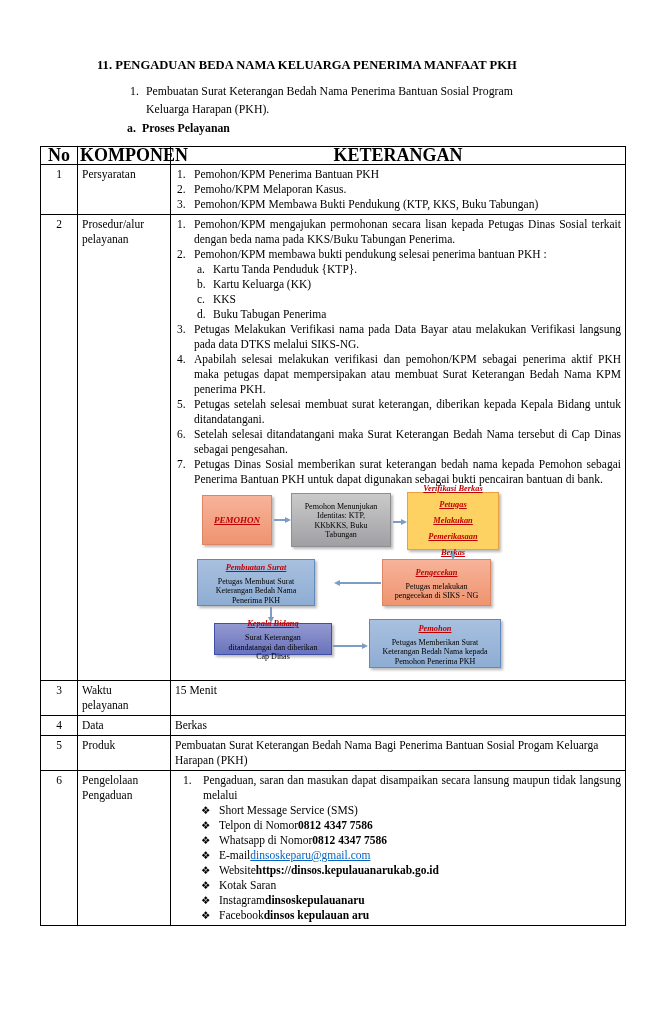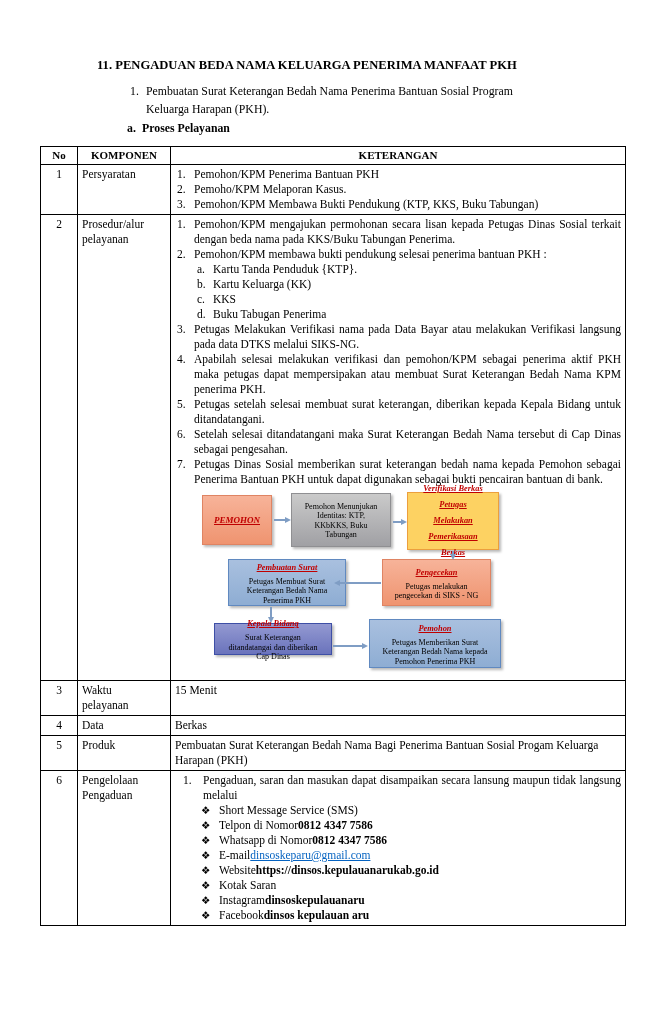--- a/index.html
+++ b/index.html
@@ -14,21 +14,21 @@
   .h-item .txt{max-width:408px;}
   .h-item-a{display:flex;margin-left:87px;font-weight:bold;margin-top:1px;}
   .h-item-a .num{flex:0 0 15px;}
 
   
   table.svc{border-collapse:collapse;table-layout:fixed;width:585px;margin:9px 0 0 40px;font-size:11.5px;line-height:15px;}
   table.svc col.c-no{width:37px;}
   table.svc col.c-komp{width:93px;}
   table.svc col.c-ket{width:455px;}
   table.svc th,table.svc td{border:1px solid #000;vertical-align:top;padding:2px 4px;}
-  table.svc th{font-weight:bold;text-align:center;font-size:11px;padding:1px 2px;}
+  table.svc th{font-weight:bold;text-align:center;font-size:18px;padding:1px 2px;}
   td.no{text-align:center;padding-top:2px;}
   td.komp .kw{width:76px;}
   td.ket{padding:2px 6px 2px 6px;}
 
   .li{display:flex;margin-left:2px;}
   .li .num{flex:0 0 17px;}
   .li .txt{flex:1;text-align:justify;}
   .sub{display:flex;margin-left:22px;}
   .sub .num{flex:0 0 16px;}
 
@@ -168,21 +168,21 @@
           <div class="fc-box fc-gray" style="left:116px;top:3px;width:100px;height:54px;">
             <div class="body">Pemohon Menunjukan Identitas: KTP, KKbKKS, Buku Tabungan</div>
           </div>
           <div class="fc-box fc-yellow" style="left:232px;top:2px;width:92px;height:58px;">
             <div class="fc-title">Verifikasi Berkas Petugas Melakukan Pemerikasaan Berkas</div>
           </div>
           <div class="fc-box fc-salmon" style="left:207px;top:69px;width:109px;height:47px;">
             <div class="fc-title">Pengecekan</div>
             <div class="body">Petugas melakukan pengecekan di SIKS - NG</div>
           </div>
-          <div class="fc-box fc-blue" style="left:53px;top:69px;width:118px;height:47px;">
+          <div class="fc-box fc-blue" style="left:22px;top:69px;width:118px;height:47px;">
             <div class="fc-title">Pembuatan Surat</div>
             <div class="body">Petugas Membuat Surat Keterangan Bedah Nama Penerima PKH</div>
           </div>
           <div class="fc-box fc-purple" style="left:39px;top:133px;width:118px;height:32px;">
             <div class="fc-title">Kepala Bidang</div>
             <div class="body">Surat Keterangan ditandatangai dan diberikan Cap Dinas</div>
           </div>
           <div class="fc-box fc-blue" style="left:194px;top:129px;width:132px;height:49px;">
             <div class="fc-title">Pemohon</div>
             <div class="body">Petugas Memberikan  Surat Keterangan Bedah Nama kepada Pemohon Penerima PKH</div>

